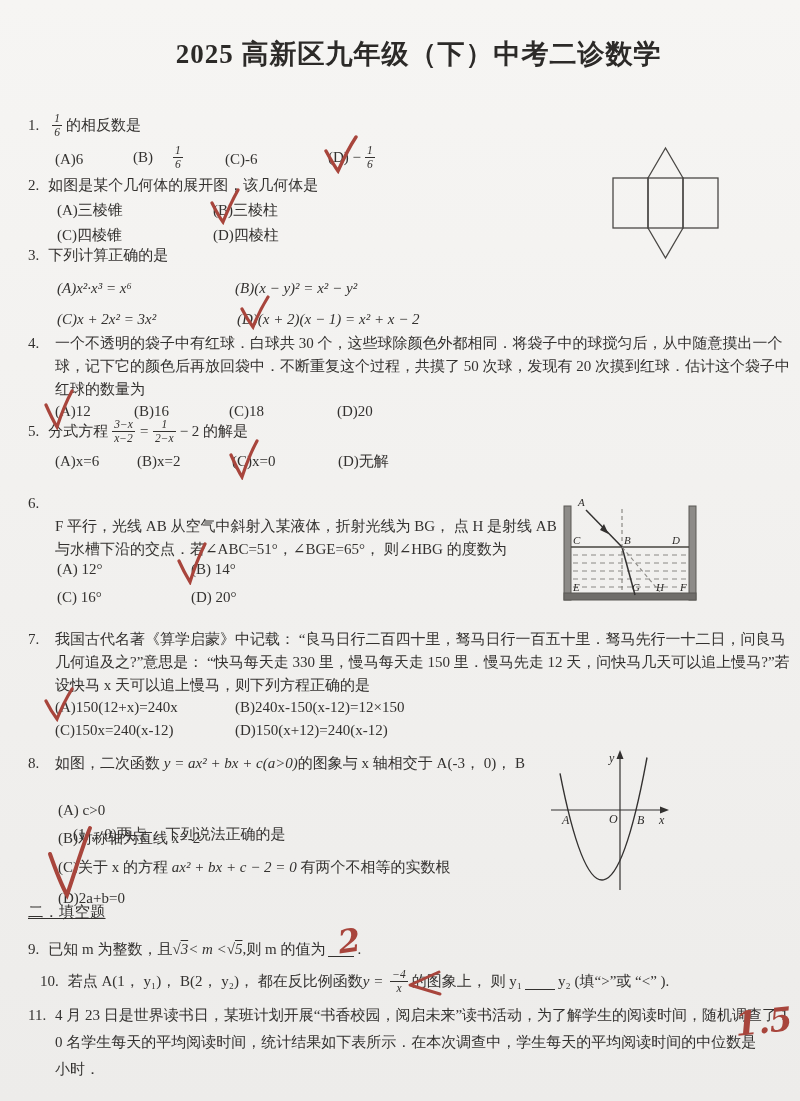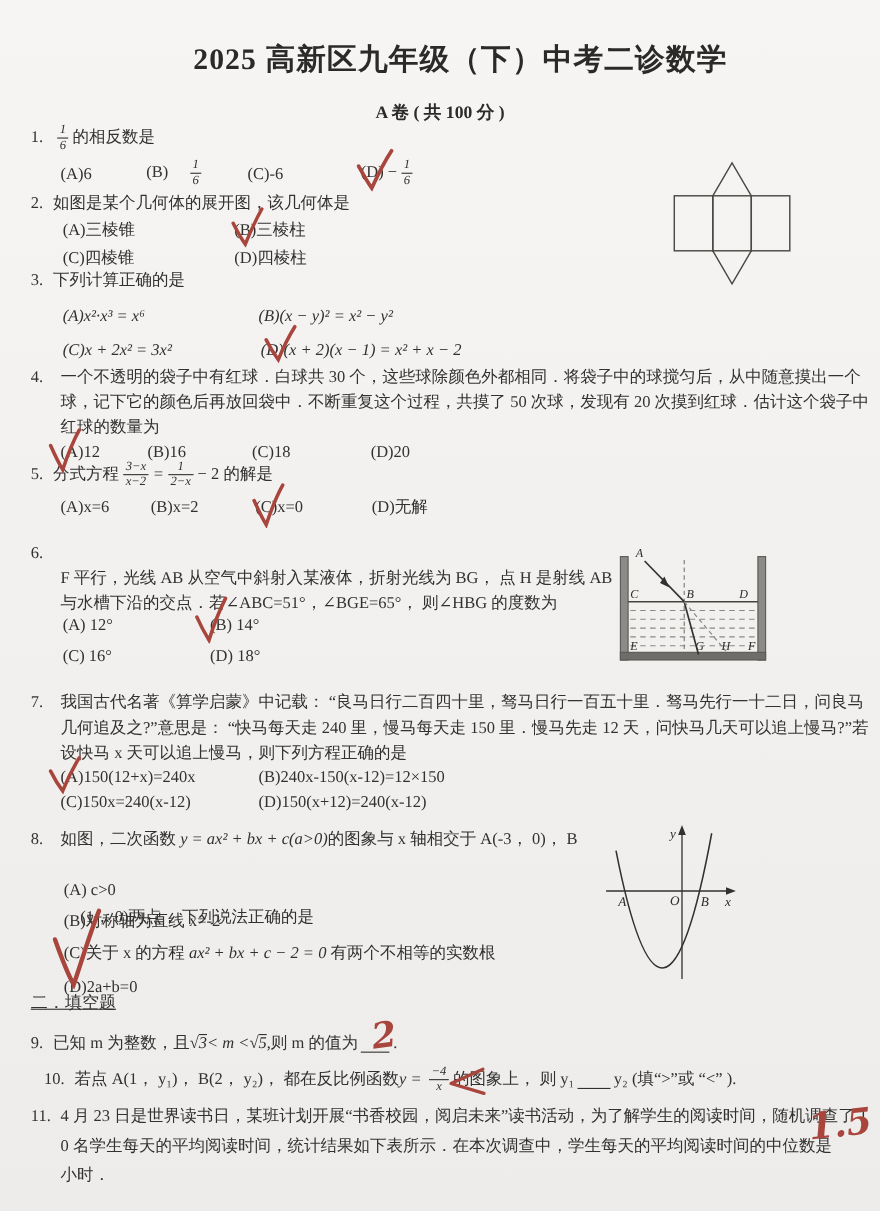--- a/index.html
+++ b/index.html
@@ -32,21 +32,20 @@
             font-family:"DejaVu Serif",serif;font-weight:bold;}
   svg{display:block;}
   svg text{font-family:"Liberation Serif","DejaVu Serif",serif;}
 </style>
 </head>
 <body>
 
 <div class="page">
 
   <div class="title">2025 高新区九年级（下）中考二诊数学</div>
-  <div class="secA">A 卷 ( 共 100 分 )</div>
 
   <div class="t fl" style="left:28px;top:112px;">
     <span class="qno">1.</span>
     <span class="frac">
         <span class="fn">1</span>
         <span class="fd">6</span>
       </span>
     <span>的相反数是</span>
   </div>
   <span class="t" style="left:55px;top:150px;">(A)6</span>
@@ -121,21 +120,21 @@
   <span class="t" style="left:137px;top:452px;">(B)x=2</span>
   <span class="t" style="left:232px;top:452px;">(C)x=0</span>
   <span class="t" style="left:338px;top:452px;">(D)无解</span>
 
   <span class="t" style="left:28px;top:494px;">6.</span>
   <span class="t" style="left:55px;top:517px;">F 平行，光线 AB 从空气中斜射入某液体，折射光线为 BG， 点 H 是射线 AB</span>
   <span class="t" style="left:55px;top:540px;">与水槽下沿的交点．若∠ABC=51°，∠BGE=65°， 则∠HBG 的度数为</span>
   <span class="t" style="left:57px;top:560px;">(A) 12°</span>
   <span class="t" style="left:191px;top:560px;">(B) 14°</span>
   <span class="t" style="left:57px;top:588px;">(C) 16°</span>
-  <span class="t" style="left:191px;top:588px;">(D) 18°</span>
+  <span class="t" style="left:191px;top:588px;">(D) 20°</span>
 
   <svg class="mark" style="left:556px;top:492px;" width="148" height="122" viewBox="0 0 148 122">
     <g stroke="#5a5854" stroke-width="1">
       <rect x="8" y="14" width="7" height="94" fill="#8d8b88"></rect>
       <rect x="133" y="14" width="7" height="94" fill="#8d8b88"></rect>
       <rect x="8" y="101" width="132" height="7" fill="#6f6d6a"></rect>
     </g>
     <line x1="15" y1="55" x2="133" y2="55" stroke="#46443f" stroke-width="1.4"></line>
     <g stroke="#8a8884" stroke-width="1" stroke-dasharray="5,4">
       <line x1="17" y1="63" x2="131" y2="63"></line>
@@ -156,21 +155,21 @@
       <text x="116" y="52">D</text>
       <text x="17" y="99">E</text>
       <text x="76" y="99">G</text>
       <text x="100" y="99">H</text>
       <text x="124" y="99">F</text>
     </g>
   </svg>
 
   <span class="t" style="left:28px;top:630px;">7.</span>
   <span class="t" style="left:55px;top:630px;">我国古代名著《算学启蒙》中记载： “良马日行二百四十里，驽马日行一百五十里．驽马先行一十二日，问良马</span>
-  <span class="t" style="left:55px;top:653px;">几何追及之?”意思是： “快马每天走 240 里，慢马每天走 150 里．慢马先走 12 天，问快马几天可以追上慢马?”若</span>
+  <span class="t" style="left:55px;top:653px;">几何追及之?”意思是： “快马每天走 330 里，慢马每天走 150 里．慢马先走 12 天，问快马几天可以追上慢马?”若</span>
   <span class="t" style="left:55px;top:676px;">设快马 x 天可以追上慢马，则下列方程正确的是</span>
   <span class="t" style="left:55px;top:698px;">(A)150(12+x)=240x</span>
   <span class="t" style="left:235px;top:698px;">(B)240x-150(x-12)=12×150</span>
   <span class="t" style="left:55px;top:721px;">(C)150x=240(x-12)</span>
   <span class="t" style="left:235px;top:721px;">(D)150(x+12)=240(x-12)</span>
 
   <span class="t" style="left:28px;top:754px;">8.</span>
   <span class="t" style="left:55px;top:754px;"><span>如图，二次函数 </span><span class="math">y = ax² + bx + c(a&gt;0)</span><span>的图象与 x 轴相交于 A(-3， 0)， B</span></span>
   <span class="t" style="left:73px;top:777px;margin-top:48px;">(1， 0)两点， 下列说法正确的是</span>
   <span class="t" style="left:58px;top:801px;">(A) c&gt;0</span>

